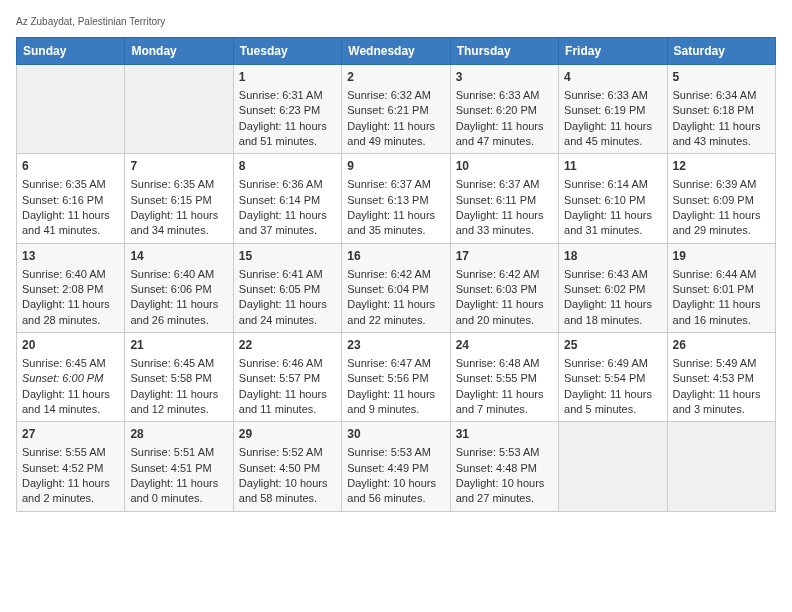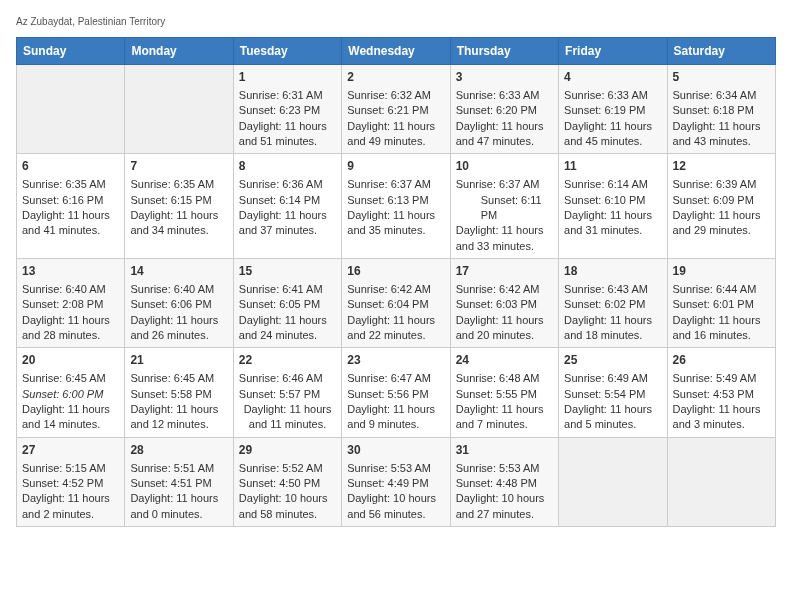--- a/index.html
+++ b/index.html
@@ -160,21 +160,21 @@
         </td>
         <td>
           <span class="day-num">9</span>
           <span style="display: block;">Sunrise: 6:37 AM</span>
           <span style="display: block;">Sunset: 6:13 PM</span>
           <span style="display: block;">Daylight: 11 hours and 35 minutes.</span>
         </td>
         <td>
           <span class="day-num">10</span>
           <span style="display: block;">Sunrise: 6:37 AM</span>
-          <span style="display: block; margin-left: 25px;">Sunset: 6:11 PM</span>
+          <span style="display: block;">Sunset: 6:11 PM</span>
           <span style="display: block;">Daylight: 11 hours and 33 minutes.</span>
         </td>
         <td>
           <span class="day-num">11</span>
           <span style="display: block;">Sunrise: 6:14 AM</span>
           <span style="display: block;">Sunset: 6:10 PM</span>
           <span style="display: block;">Daylight: 11 hours and 31 minutes.</span>
         </td>
         <td>
           <span class="day-num">12</span>
@@ -237,21 +237,21 @@
         <td>
           <span class="day-num">21</span>
           <span style="display: block;">Sunrise: 6:45 AM</span>
           <span style="display: block;">Sunset: 5:58 PM</span>
           <span style="display: block;">Daylight: 11 hours and 12 minutes.</span>
         </td>
         <td>
           <span class="day-num">22</span>
           <span style="display: block;">Sunrise: 6:46 AM</span>
           <span style="display: block;">Sunset: 5:57 PM</span>
-          <span style="display: block; text-align: center;">Daylight: 11 hours and 11 minutes.</span>
+          <span style="display: block;">Daylight: 11 hours and 11 minutes.</span>
         </td>
         <td>
           <span class="day-num">23</span>
           <span style="display: block;">Sunrise: 6:47 AM</span>
           <span style="display: block;">Sunset: 5:56 PM</span>
           <span style="display: block;">Daylight: 11 hours and 9 minutes.</span>
         </td>
         <td>
           <span class="day-num">24</span>
           <span style="display: block;">Sunrise: 6:48 AM</span>
@@ -267,21 +267,21 @@
         <td>
           <span class="day-num">26</span>
           <span style="display: block;">Sunrise: 5:49 AM</span>
           <span style="display: block;">Sunset: 4:53 PM</span>
           <span style="display: block;">Daylight: 11 hours and 3 minutes.</span>
         </td>
       </tr>
       <tr>
         <td>
           <span class="day-num">27</span>
-          <span style="display: block;">Sunrise: 5:15 AM</span>
+          <span style="display: block;">Sunrise: 5:55 AM</span>
           <span style="display: block;">Sunset: 4:52 PM</span>
           <span style="display: block;">Daylight: 11 hours and 2 minutes.</span>
         </td>
         <td>
           <span class="day-num">28</span>
           <span style="display: block;">Sunrise: 5:51 AM</span>
           <span style="display: block;">Sunset: 4:51 PM</span>
           <span style="display: block;">Daylight: 11 hours and 0 minutes.</span>
         </td>
         <td>

